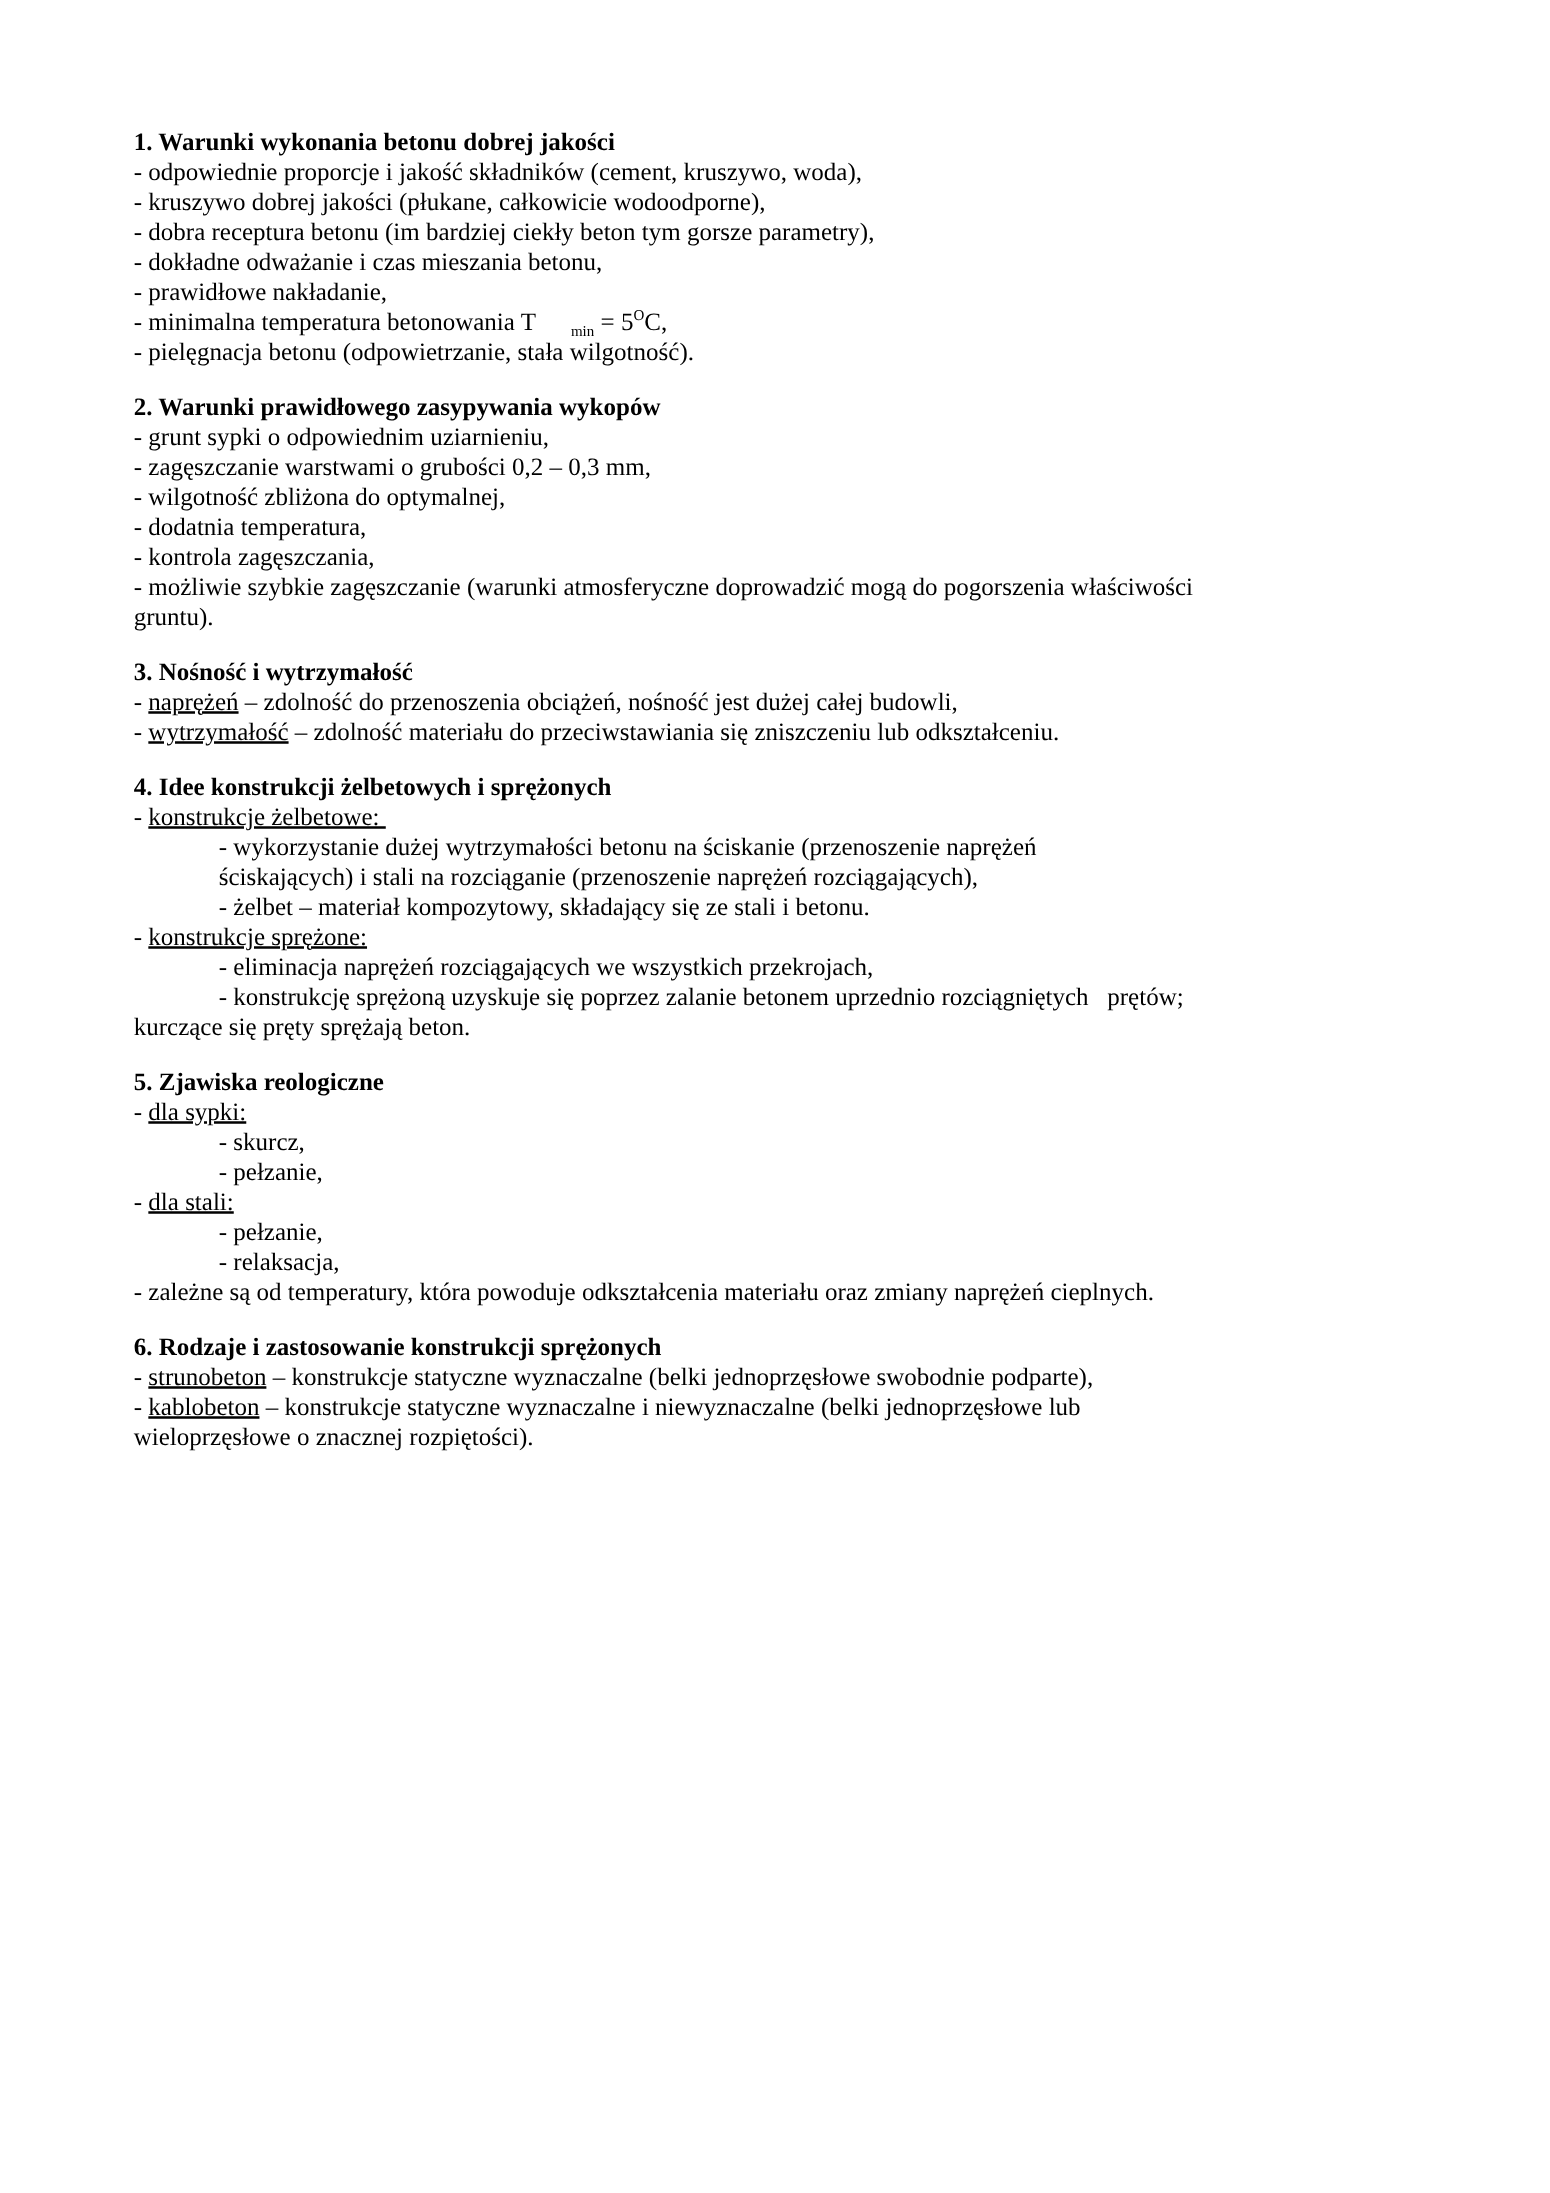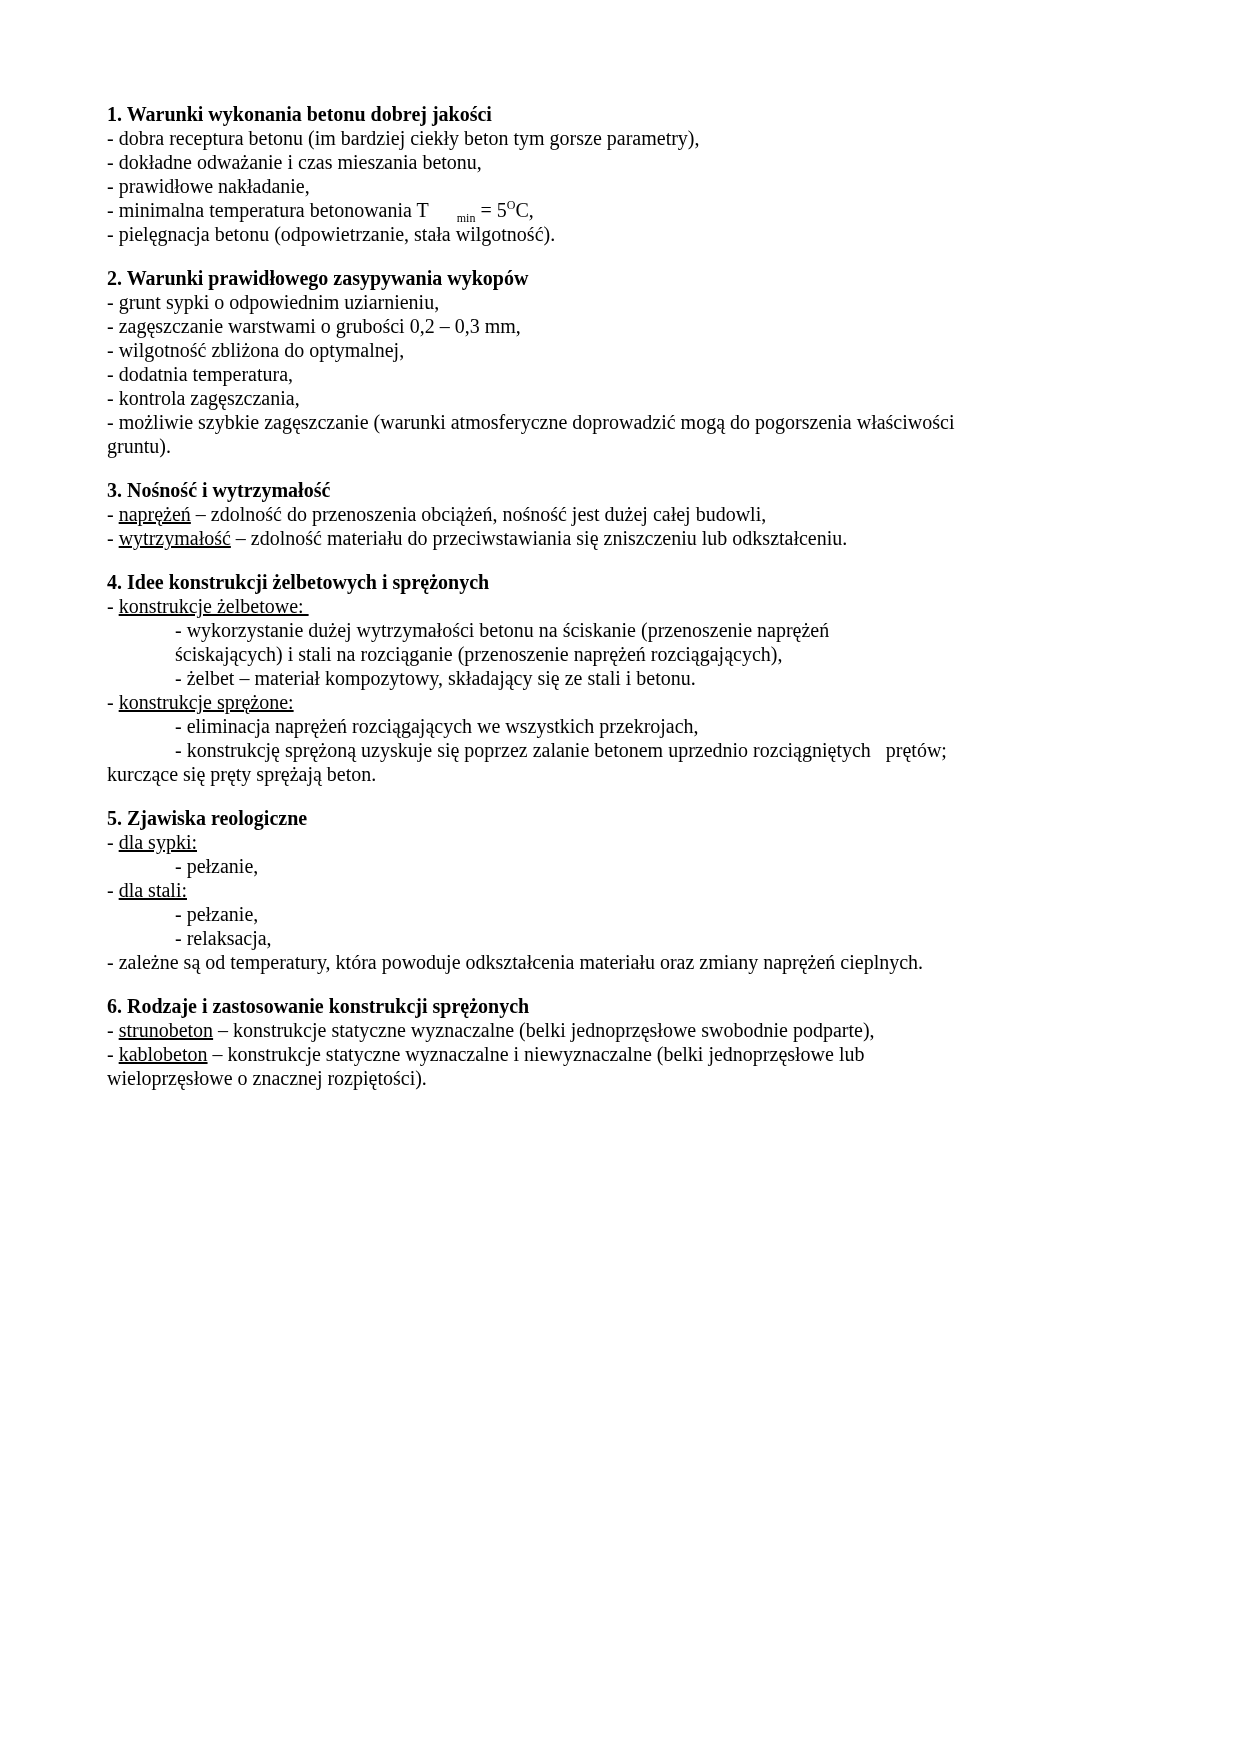--- a/index.html
+++ b/index.html
@@ -46,20 +46,22 @@
     line-height: 0;
   }
 </style>
 </head>
 <body>
 
 <div class="page">
   <div id="document-body">
       <div class="section">
         <div class="heading">1. Warunki wykonania betonu dobrej jakości</div>
+        <div class="line"><span>- odpowiednie proporcje i jakość składników (cement, kruszywo, woda),</span></div>
+        <div class="line"><span>- kruszywo dobrej jakości (płukane, całkowicie wodoodporne),</span></div>
         <div class="line"><span>- dobra receptura betonu (im bardziej ciekły beton tym gorsze parametry),</span></div>
         <div class="line"><span>- dokładne odważanie i czas mieszania betonu,</span></div>
         <div class="line"><span>- prawidłowe nakładanie,</span></div>
         <div class="line"><span>- minimalna temperatura betonowania T</span><span class="sub">min</span><span> = 5</span><span class="sup">O</span><span>C,</span></div>
         <div class="line"><span>- pielęgnacja betonu (odpowietrzanie, stała wilgotność).</span></div>
       </div>
       <div class="section">
         <div class="heading">2. Warunki prawidłowego zasypywania wykopów</div>
         <div class="line"><span>- grunt sypki o odpowiednim uziarnieniu,</span></div>
         <div class="line"><span>- zagęszczanie warstwami o grubości 0,2 – 0,3 mm,</span></div>
@@ -81,20 +83,21 @@
         <div class="line indent-1"><span>ściskających) i stali na rozciąganie (przenoszenie naprężeń rozciągających),</span></div>
         <div class="line indent-1"><span>- żelbet – materiał kompozytowy, składający się ze stali i betonu.</span></div>
         <div class="line"><span>- </span><span class="u">konstrukcje sprężone:</span></div>
         <div class="line indent-1"><span>- eliminacja naprężeń rozciągających we wszystkich przekrojach,</span></div>
         <div class="line indent-1"><span>- konstrukcję sprężoną uzyskuje się poprzez zalanie betonem uprzednio rozciągniętych   prętów;</span></div>
         <div class="line"><span>kurczące się pręty sprężają beton.</span></div>
       </div>
       <div class="section">
         <div class="heading">5. Zjawiska reologiczne</div>
         <div class="line"><span>- </span><span class="u">dla sypki:</span></div>
+        <div class="line indent-1"><span>- skurcz,</span></div>
         <div class="line indent-1"><span>- pełzanie,</span></div>
         <div class="line"><span>- </span><span class="u">dla stali:</span></div>
         <div class="line indent-1"><span>- pełzanie,</span></div>
         <div class="line indent-1"><span>- relaksacja,</span></div>
         <div class="line"><span>- zależne są od temperatury, która powoduje odkształcenia materiału oraz zmiany naprężeń cieplnych.</span></div>
       </div>
       <div class="section">
         <div class="heading">6. Rodzaje i zastosowanie konstrukcji sprężonych</div>
         <div class="line"><span>- </span><span class="u">strunobeton</span><span> – konstrukcje statyczne wyznaczalne (belki jednoprzęsłowe swobodnie podparte),</span></div>
         <div class="line"><span>- </span><span class="u">kablobeton</span><span> – konstrukcje statyczne wyznaczalne i niewyznaczalne (belki jednoprzęsłowe lub</span></div>

